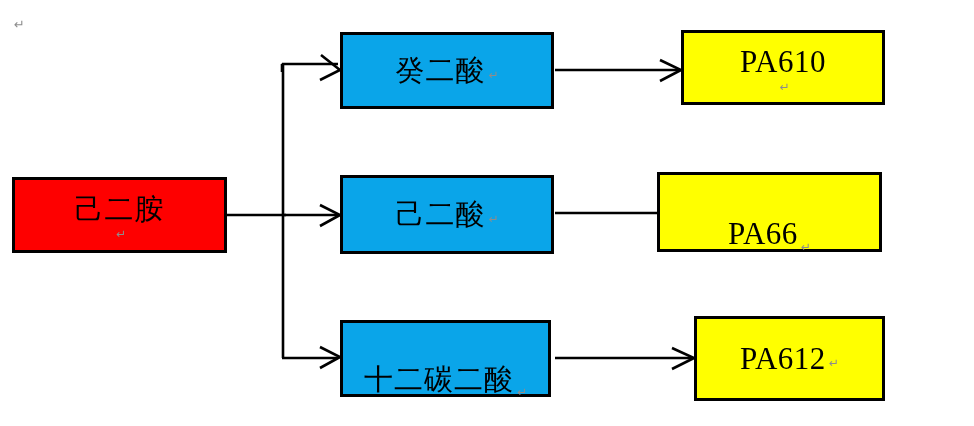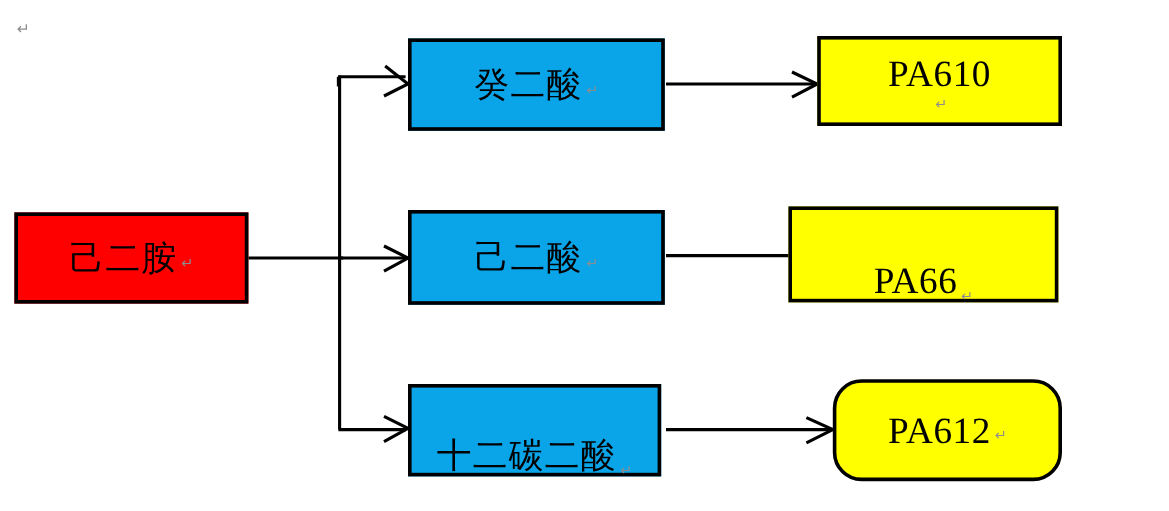--- a/index.html
+++ b/index.html
@@ -65,21 +65,21 @@
     position: absolute;
     left: 14px;
     top: 18px;
     color: #8d8d8d;
     font-family: "DejaVu Sans", "Liberation Sans", sans-serif;
     font-size: 13px;
     line-height: 1;
     z-index: 5;
   }
   
-  #node-source   { left: 12px;  top: 177px; width: 195px; height: 76px; }
+  #node-source   { left: 12px;  top: 177px; width: 215px; height: 76px; flex-direction: column; }
   #node-acid-0   { left: 340px; top: 32px;  width: 214px; height: 77px; }
   #node-acid-1   { left: 340px; top: 175px; width: 214px; height: 79px; }
   #node-acid-2   { left: 340px; top: 320px; width: 211px; height: 77px; align-items: flex-end; }
   #node-prod-0   { left: 681px; top: 30px;  width: 204px; height: 75px; flex-direction: column; }
   #node-prod-1   { left: 657px; top: 172px; width: 225px; height: 80px; align-items: flex-end; }
   #node-prod-2   { left: 694px; top: 316px; width: 191px; height: 85px; }
 </style>
 </head>
 <body>
 
@@ -152,18 +152,18 @@
   <div class="node node-latin" id="node-prod-0" style="background: rgb(255, 255, 0); border-color: rgb(0, 0, 0);">
     <span class="node-label">PA610</span>
       <span class="pilcrow" style="color: rgb(141, 141, 141);">↵</span>
   </div>
 
   <div class="node node-latin" id="node-prod-1" style="background: rgb(255, 255, 0); border-color: rgb(0, 0, 0);">
     <span class="node-label">PA66</span>
       <span class="pilcrow" style="color: rgb(141, 141, 141);">↵</span>
   </div>
 
-  <div class="node node-latin" id="node-prod-2" style="background: rgb(255, 255, 0); border-color: rgb(0, 0, 0); border-radius: 24px;">
+  <div class="node node-latin" id="node-prod-2" style="background: rgb(255, 255, 0); border-color: rgb(0, 0, 0);">
     <span class="node-label">PA612</span>
       <span class="pilcrow" style="color: rgb(141, 141, 141);">↵</span>
   </div>
 
 </div>
 
 </body></html>

